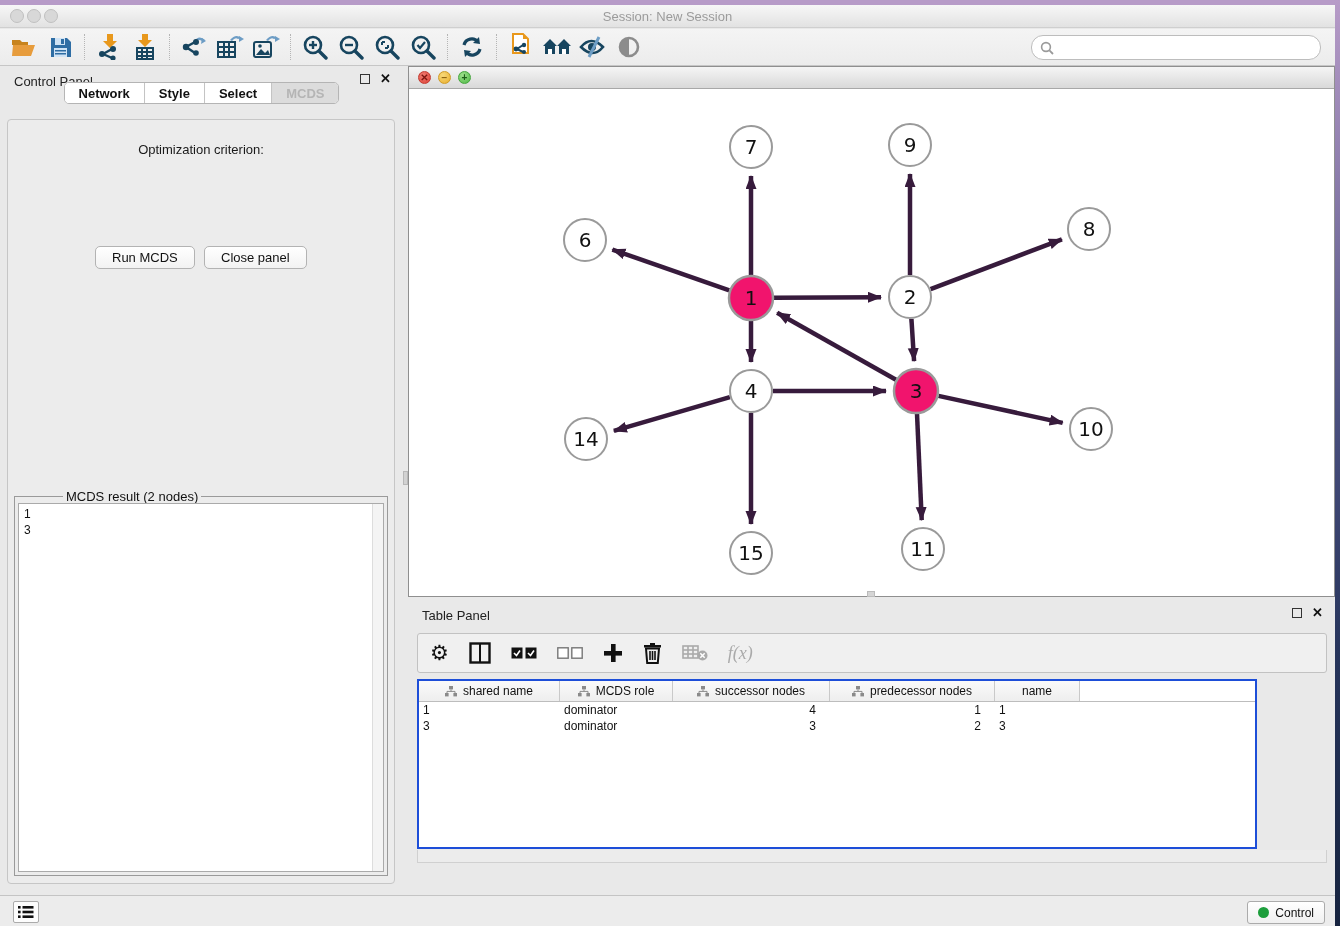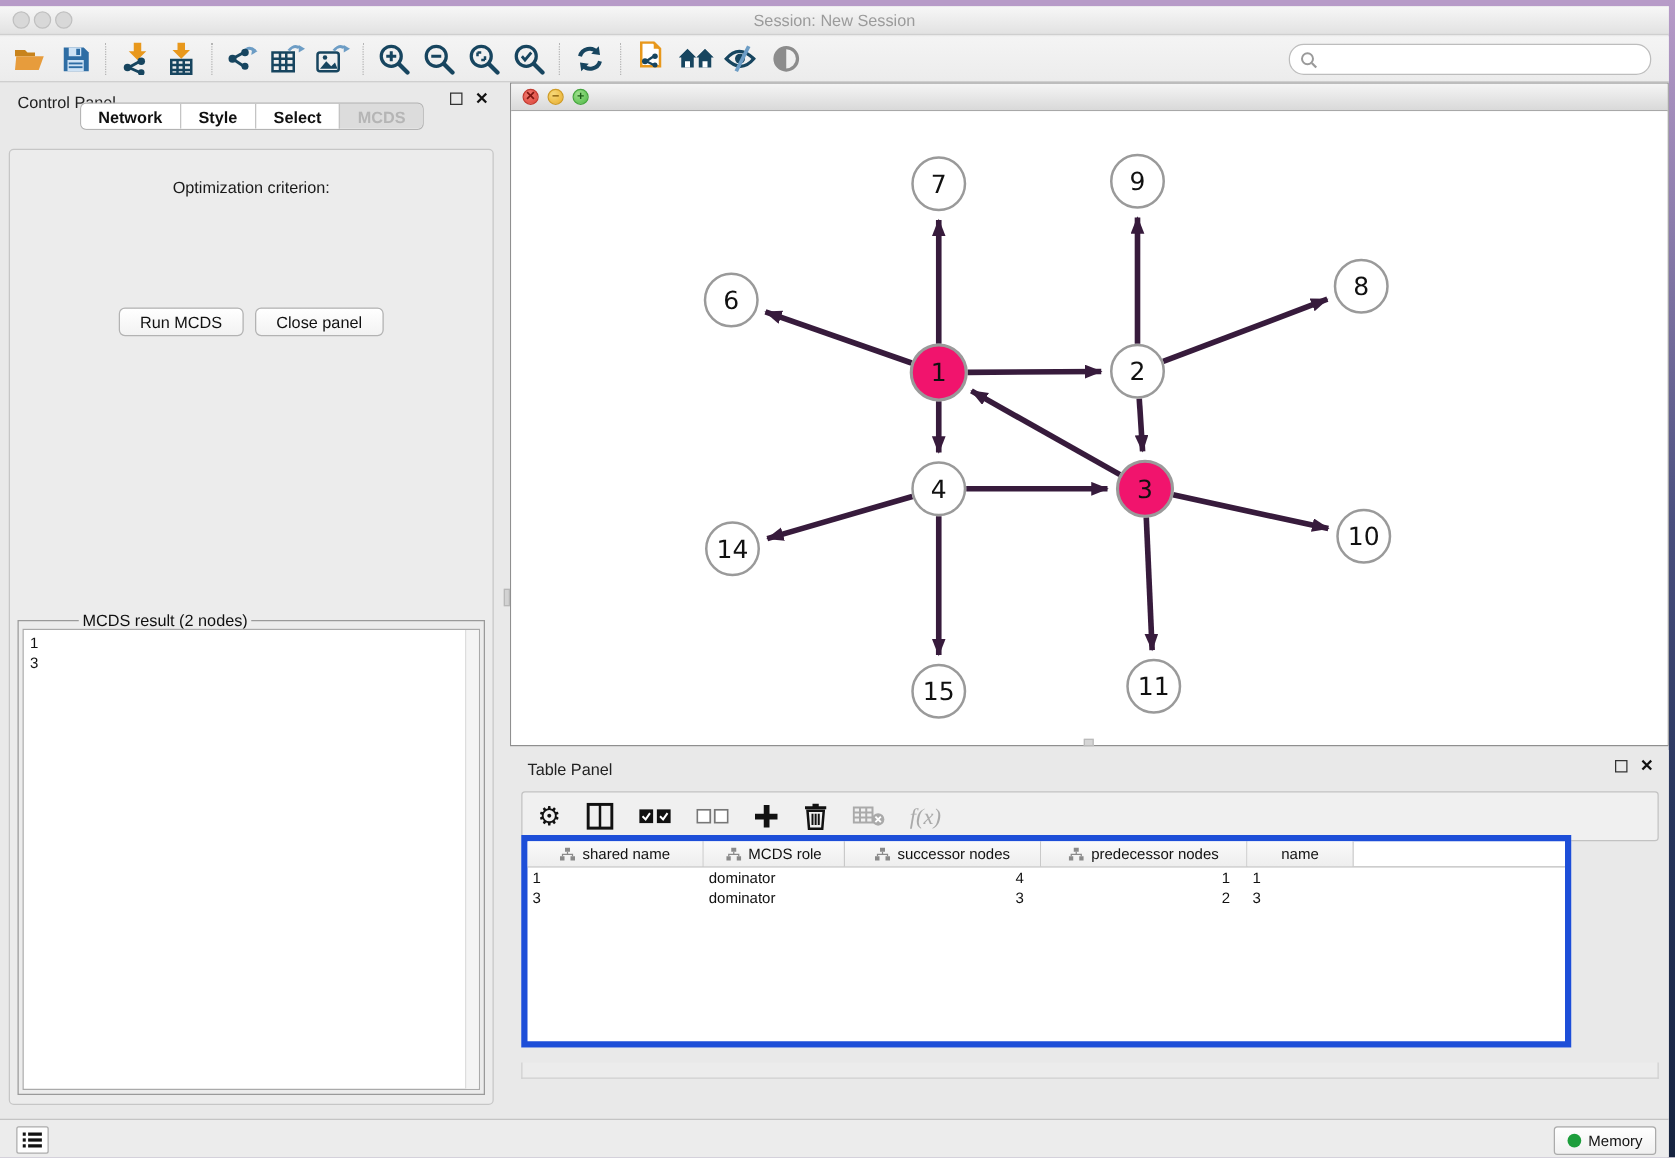--- a/index.html
+++ b/index.html
@@ -92,22 +92,22 @@
 
   
   #table-panel { position:absolute; left:408px; top:595px; width:927px; height:295px; background:#e9e9e9; }
   #tp-header { position:relative; height:30px; }
   #tp-toolbar { position:absolute; left:9px; top:33px; width:910px; height:40px; background:#f0f0f0;
     border:1px solid #c2c2c2; border-radius:3px; display:flex; align-items:center; padding-left:12px; gap:20px; }
   .tpi { display:flex; align-items:center; justify-content:center; height:30px; cursor:pointer; }
   .gear-glyph { font-size:21px; color:#111; font-family:"DejaVu Sans",sans-serif; line-height:24px;}
   .fx-glyph { font-family:Liberation Serif, serif; font-style:italic; font-size:18px; color:#aaa; }
 
-  #tp-table { position:absolute; left:9px; top:68px; width:840px; height:170px; background:#fff;
-    border:5px solid #1d4ed8; overflow:hidden; }
+  #tp-table { position:absolute; left:9px; top:79px; width:840px; height:170px; background:#fff;
+    border:2px solid #1d4ed8; overflow:hidden; }
   #tp-table-head { display:flex; height:21px; border-bottom:1px solid #bdbdbd; }
   .th-cell { display:flex; align-items:center; justify-content:center; gap:6px;
     background:linear-gradient(#fafafa,#eeeeee); border-right:1px solid #c9c9c9;
     font-size:12px; color:#111; position:relative; }
   .tr-row { display:flex; height:16px; font-size:12px; color:#111; }
   .td-cell { overflow:hidden; white-space:nowrap; padding:0 4px; line-height:16px; }
   #tp-hscroll { position:absolute; left:9px; top:250px; width:910px; height:13px; background:#ececec;
     border:1px solid #d0d0d0; border-top:none; }
   #tp-tabs { position:absolute; left:50%; transform:translateX(-50%); top:269px; }
 
@@ -552,18 +552,18 @@
               <rect x="4.5" y="1" width="11" height="2.6"></rect>
               <rect x="0" y="5.7" width="2.6" height="2.6"></rect>
               <rect x="4.5" y="5.7" width="11" height="2.6"></rect>
               <rect x="0" y="10.4" width="2.6" height="2.6"></rect>
               <rect x="4.5" y="10.4" width="11" height="2.6"></rect>
             </g>
           </svg>
       </div>
       <div id="memory-btn">
         <span id="memory-dot"></span>
-        <span>Memory</span>
+        <span>Control</span>
       </div>
     </div>
 
   </div>
 </div>
 
 </body></html>

